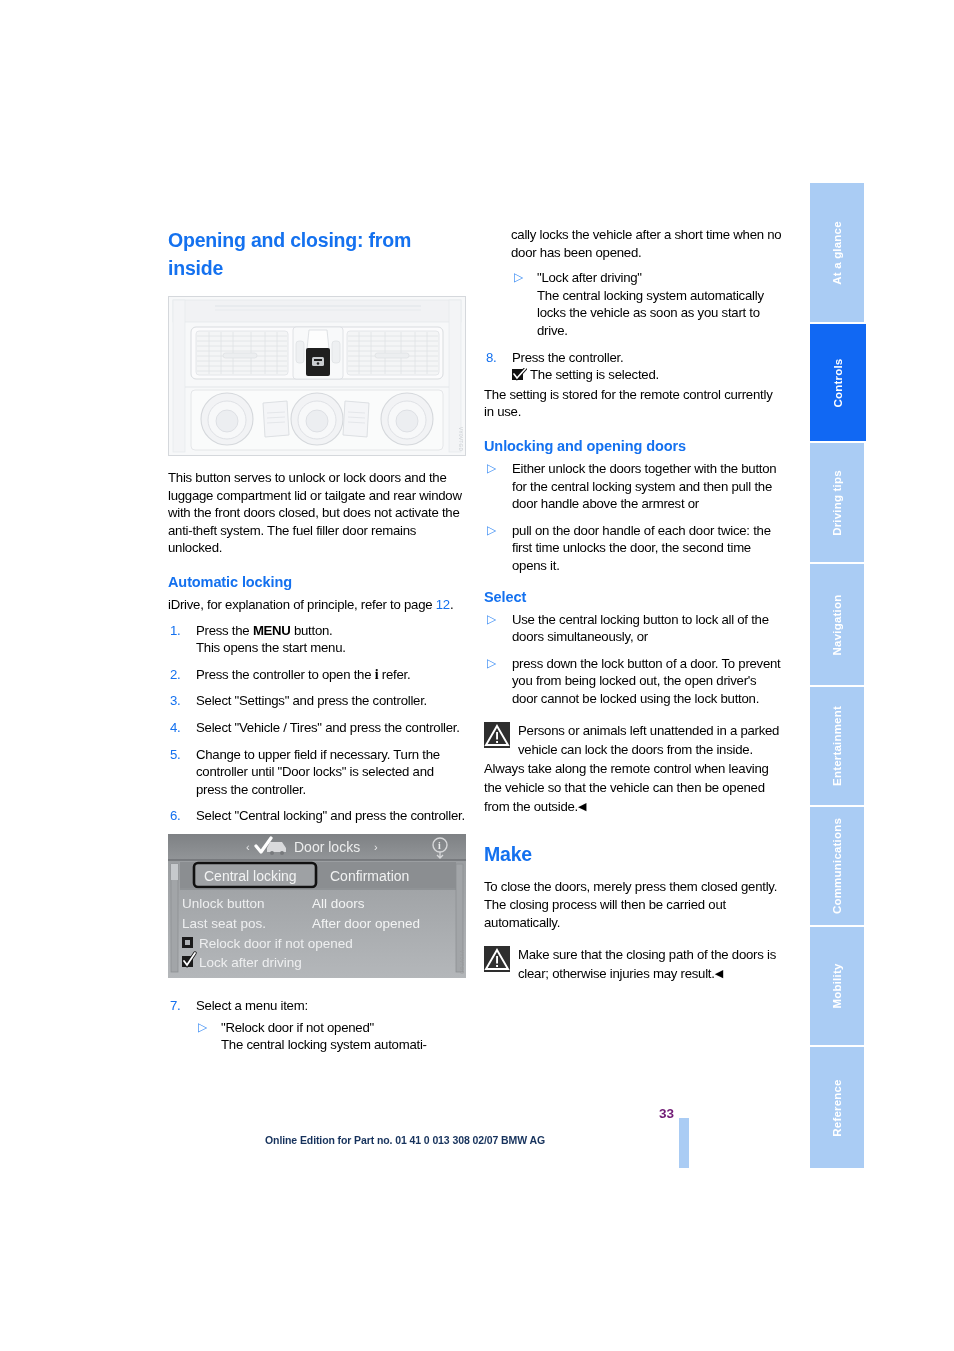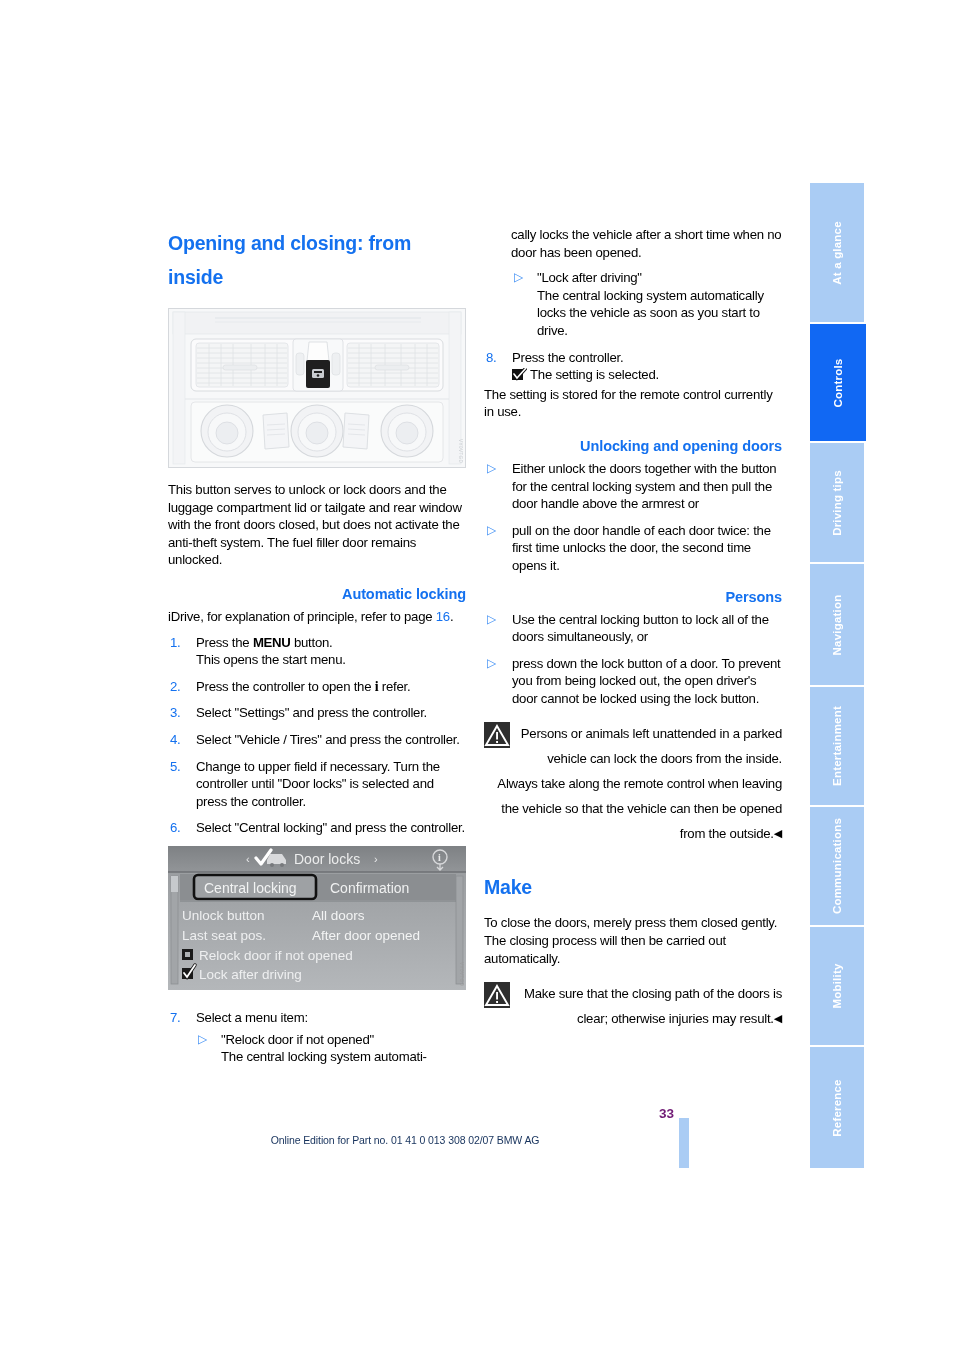--- a/index.html
+++ b/index.html
@@ -64,34 +64,33 @@
   .col {
     position: absolute;
     width: 298px;
   }
   #col-left  { left: 168px; top: 226px; }
   #col-right { left: 484px; top: 226px; }
 
   
   h1.h-main {
     font-size: 19.5px;
-    line-height: 34px;
+    line-height: 28px;
     font-weight: bold;
     color: #1471ef;
     margin: 0 0 14px 0;
     letter-spacing: -0.2px;
   }
   h2.h-sub {
     font-size: 14.5px;
     line-height: 19px;
     font-weight: bold;
     color: #1471ef;
     margin: 16px 0 4px 0;
     letter-spacing: -0.1px;
-    text-align: right;
   }
   h2.h-sub.tight { margin-top: 13px; }
   p.body {
     font-size: 13.2px;
     line-height: 17.6px;
     margin: 0 0 0 0;
     letter-spacing: -0.25px;
   }
   .spacer-s { height: 13px; }
   .spacer-xs { height: 7px; }
@@ -162,24 +161,23 @@
     height: 13px;
     vertical-align: -2px;
     margin-right: 3px;
   }
   .cb svg { position: absolute; left: 0; top: 0; }
 
   
   .warn-block {
     position: relative;
     font-size: 13.2px;
-    line-height: 25px;
+    line-height: 19px;
     letter-spacing: -0.25px;
     margin-top: 14px;
-    text-align: right;
   }
   .warn-ico {
     float: left;
     width: 26px;
     height: 26px;
     background: #2e2e2e;
     margin: 1px 8px 0 0;
   }
   .warn-ico svg { display: block; }
   .warn-text { }
@@ -219,20 +217,21 @@
     position: absolute;
     left: 0;
     top: 1130px;
     width: 810px;
     text-align: center;
   }
   #footer .edition {
     font-size: 10.5px;
     color: #16325c;
     letter-spacing: -0.1px;
+    font-weight: bold;
   }
   #page-no {
     position: absolute;
     left: 646px;
     top: 1106px;
     width: 28px;
     text-align: right;
     font-size: 13.5px;
     font-weight: bold;
     color: #701a75;
@@ -374,21 +373,21 @@
       </svg>
       <span class="fig-code">VY0VTGD</span>
     </div>
 
     <div class="spacer-s"></div>
 
     <p class="body">This button serves to unlock or lock doors and the luggage compartment lid or tailgate and rear window with the front doors closed, but does not activate the anti-theft system. The fuel filler door remains unlocked.</p>
 
     <h2 class="h-sub">Automatic locking</h2>
 
-    <p class="body"><span>iDrive, for explanation of principle, refer to page </span><span class="pagelink">16</span><span>.</span></p>
+    <p class="body"><span>iDrive, for explanation of principle, refer to page </span><span class="pagelink">12</span><span>.</span></p>
 
     <ol class="steps">
       <li>
         <span class="num">1.</span><span>Press the </span><span class="menu-btn">MENU</span><span> button.</span><br><span>This opens the start menu.</span>
       </li>
       <li>
         <span class="num">2.</span><span>Press the controller to open the </span><span class="i-glyph">i</span><span> refer.</span>
       </li>
       <li>
         <span class="num">3.</span><span>Select "Settings" and press the controller.</span>
@@ -510,21 +509,21 @@
     <h2 class="h-sub">Unlocking and opening doors</h2>
     <ul class="tri">
       <li>
         <span class="tri-mark">▷</span><span>Either unlock the doors together with the button for the central locking system and then pull the door handle above the armrest or</span>
       </li>
       <li>
         <span class="tri-mark">▷</span><span>pull on the door handle of each door twice: the first time unlocks the door, the second time opens it.</span>
       </li>
     </ul>
 
-    <h2 class="h-sub tight">Persons</h2>
+    <h2 class="h-sub tight">Select</h2>
     <ul class="tri">
       <li>
         <span class="tri-mark">▷</span><span>Use the central locking button to lock all of the doors simultaneously, or</span>
       </li>
       <li>
         <span class="tri-mark">▷</span><span>press down the lock button of a door. To prevent you from being locked out, the open driver's door cannot be locked using the lock button.</span>
       </li>
     </ul>
 
     <div class="warn-block">

